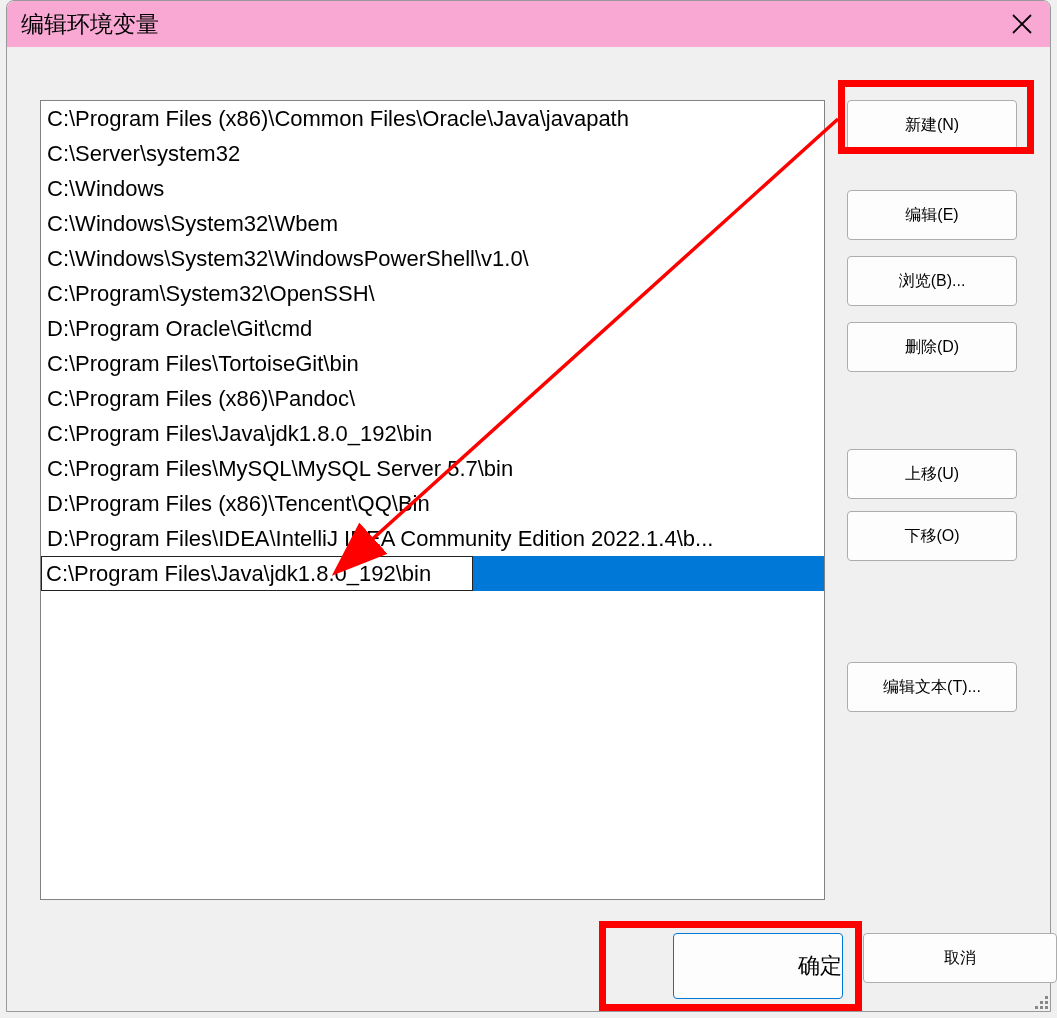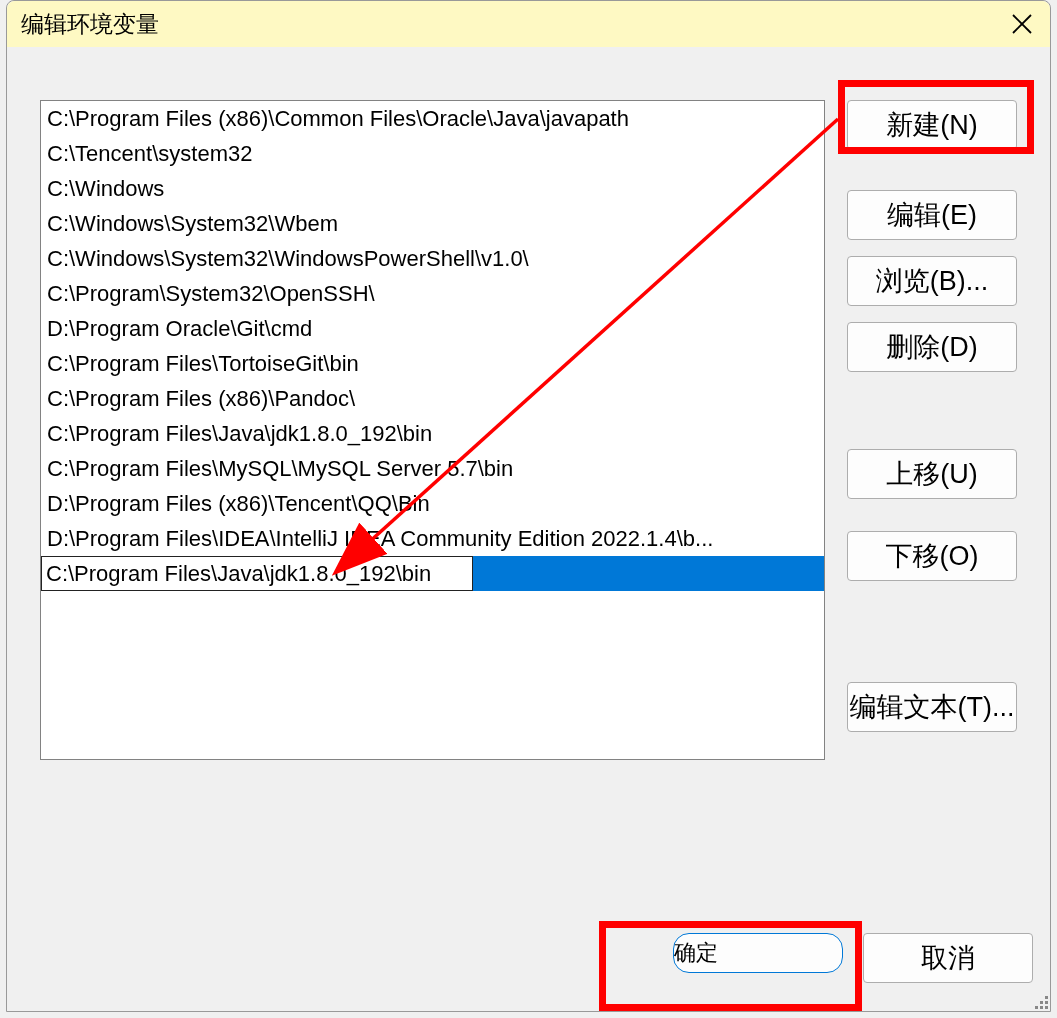--- a/index.html
+++ b/index.html
@@ -16,21 +16,21 @@
     width: 1045px; height: 1012px;
     background: #f0f0f0;
     border: 1px solid #999;
     border-radius: 8px 8px 0 0;
   }
   .titlebar {
     display: flex;
     align-items: center;
     height: 46px;
     padding: 0 14px;
-    background: #fef9c3;
+    background: #f9a8d4;
     border-radius: 8px 8px 0 0;
     gap: 26px;
   }
   .titlebar .title {
     font-size: 23px;
     color: #000;
     flex: 1;
   }
   .close-btn {
     width: 28px; height: 28px;
@@ -41,21 +41,21 @@
   .close-btn svg line { stroke: #000; stroke-width: 1.8; }
 
   .body {
     position: absolute;
     left: 0; top: 46px; right: 0; bottom: 0;
   }
 
   .listbox {
     position: absolute;
     left: 33px; top: 53px;
-    width: 785px; height: 660px;
+    width: 785px; height: 800px;
     background: #fff;
     border: 1px solid #828282;
     overflow: hidden;
     font-size: 22px;
     line-height: 35px;
   }
   .listbox .row {
     height: 35px;
     padding: 0 6px;
     white-space: nowrap;
@@ -89,21 +89,21 @@
     left: 840px; top: 53px;
     width: 180px;
   }
   .btn {
     display: block;
     width: 170px;
     height: 50px;
     background: #fdfdfd;
     border: 1px solid #adadad;
     border-radius: 4px;
-    font-size: 27px;
+    font-size: 16px;
     font-family: inherit;
     color: #000;
     cursor: pointer;
     padding: 0;
     text-align: center;
   }
 
   .highlight-red {
     position: absolute;
     border: 7px solid #ff0000;
@@ -119,33 +119,33 @@
   }
 
   .footer {
     position: absolute;
     left: 0; right: 0; bottom: 0;
     height: 120px;
   }
   .btn-ok {
     position: absolute;
     left: 666px; top: 42px;
-    width: 170px; height: 40px;
+    width: 170px; height: 66px;
     border: 1px solid #0078d7;
     background: #fdfdfd;
-    border-radius: 16px;
+    border-radius: 4px;
     font-size: 22px;
-    text-align: left;
+    text-align: right;
     font-family: inherit;
     cursor: pointer;
   }
   .btn-cancel {
     position: absolute;
     left: 856px; top: 42px;
-    width: 170px; height: 50px;
+    width: 194px; height: 50px;
   }
 
   .grip {
     position: absolute;
     right: 2px; bottom: 2px;
     width: 18px; height: 18px;
   }
   .grip span {
     position: absolute; width: 3px; height: 3px; background: #888;
   }
@@ -162,21 +162,21 @@
         <line x1="3" y1="3" x2="21" y2="21"></line>
         <line x1="21" y1="3" x2="3" y2="21"></line>
       </svg>
     </div>
   </div>
 
   <div class="body">
 
     <div class="listbox">
       <div class="row">C:\Program Files (x86)\Common Files\Oracle\Java\javapath</div>
-      <div class="row">C:\Tencent\system32</div>
+      <div class="row">C:\Server\system32</div>
       <div class="row">C:\Windows</div>
       <div class="row">C:\Windows\System32\Wbem</div>
       <div class="row">C:\Windows\System32\WindowsPowerShell\v1.0\</div>
       <div class="row">C:\Program\System32\OpenSSH\</div>
       <div class="row">D:\Program Oracle\Git\cmd</div>
       <div class="row">C:\Program Files\TortoiseGit\bin</div>
       <div class="row">C:\Program Files (x86)\Pandoc\</div>
       <div class="row">C:\Program Files\Java\jdk1.8.0_192\bin</div>
       <div class="row">C:\Program Files\MySQL\MySQL Server 5.7\bin</div>
       <div class="row">D:\Program Files (x86)\Tencent\QQ\Bin</div>
@@ -185,21 +185,21 @@
         <input class="edit-field" value="C:\Program Files\Java\jdk1.8.0_192\bin" style="">
       </div>
     </div>
 
     <div class="side-buttons">
       <button class="btn" style="margin-top:0px">新建(N)</button>
       <button class="btn" style="margin-top:40px">编辑(E)</button>
       <button class="btn" style="margin-top:16px">浏览(B)...</button>
       <button class="btn" style="margin-top:16px">删除(D)</button>
       <button class="btn" style="margin-top:77px">上移(U)</button>
-      <button class="btn" style="margin-top:32px">下移(O)</button>
+      <button class="btn" style="margin-top:12px">下移(O)</button>
       <button class="btn" style="margin-top:101px">编辑文本(T)...</button>
     </div>
 
     <div class="highlight-red hl-new"></div>
     <div class="highlight-red hl-ok"></div>
 
     <svg class="arrow-svg" width="1045" height="966">
       <defs>
         <marker id="ah" markerWidth="16" markerHeight="12" refX="14" refY="6" orient="auto">
           <polygon points="0,0 16,6 0,12" fill="#ff0000"></polygon>

